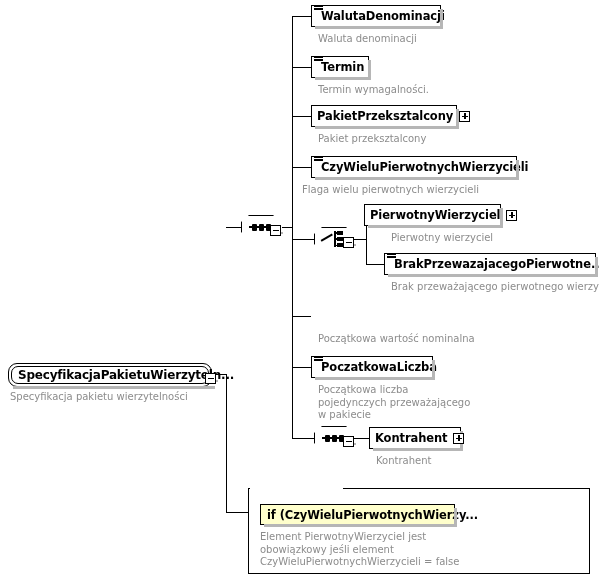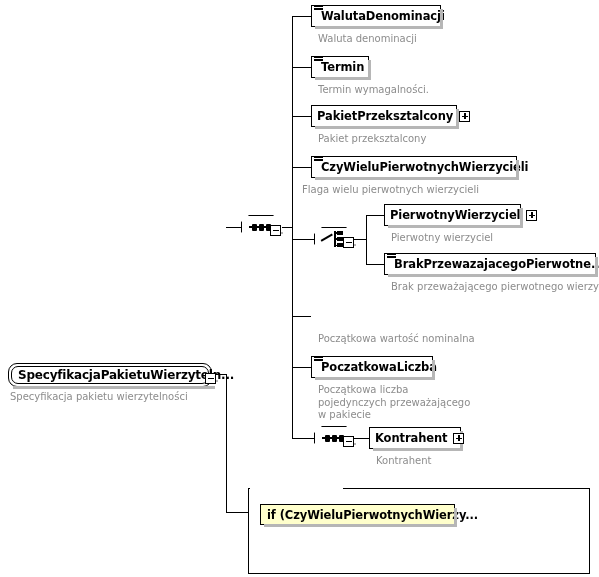--- a/index.html
+++ b/index.html
@@ -248,21 +248,21 @@
       <span class="tick b"></span>
         <span class="sq b"></span>
       <span class="tick c"></span>
         <span class="sq c"></span>
     </div>
   </div>
   <div class="tgl-free" style="left:343px;top:233px;">
     <div class="sh"></div><div class="tgl"></div>
   </div>
 
-  <div class="ebox" style="left:384px;top:204px;width:137px;align-items:center;">
+  <div class="ebox" style="left:364px;top:204px;width:137px;align-items:center;">
     <span class="lbl">PierwotnyWierzyciel</span>
     <span class="tgl plus"></span>
   </div>
   <div class="ann" style="left:391px;top:232px;">Pierwotny wierzyciel</div>
 
   <div class="ebox hasmark" style="left:384px;top:253px;width:212px;">
     <span class="reqmark">
         <i></i>
         <i></i>
       </span>
@@ -301,14 +301,17 @@
     <span class="tgl plus"></span>
   </div>
   <div class="ann" style="left:376px;top:455px;">Kontrahent</div>
 
   <div class="assertframe" style="left:248px;top:488px;width:342px;height:86px;"></div>
   <div class="assertmask" style="left:250px;top:487px;width:93px;height:4px;"></div>
 
   <div class="abox" style="left:260px;top:504px;width:195px;">
     <span>if (CzyWieluPierwotnychWierzy...</span>
   </div>
+  <div class="ann" style="left:260px;top:531px;">Element PierwotnyWierzyciel jest
+obowiązkowy jeśli element
+CzyWieluPierwotnychWierzycieli = false</div>
 
 </div>
 
 </body></html>

